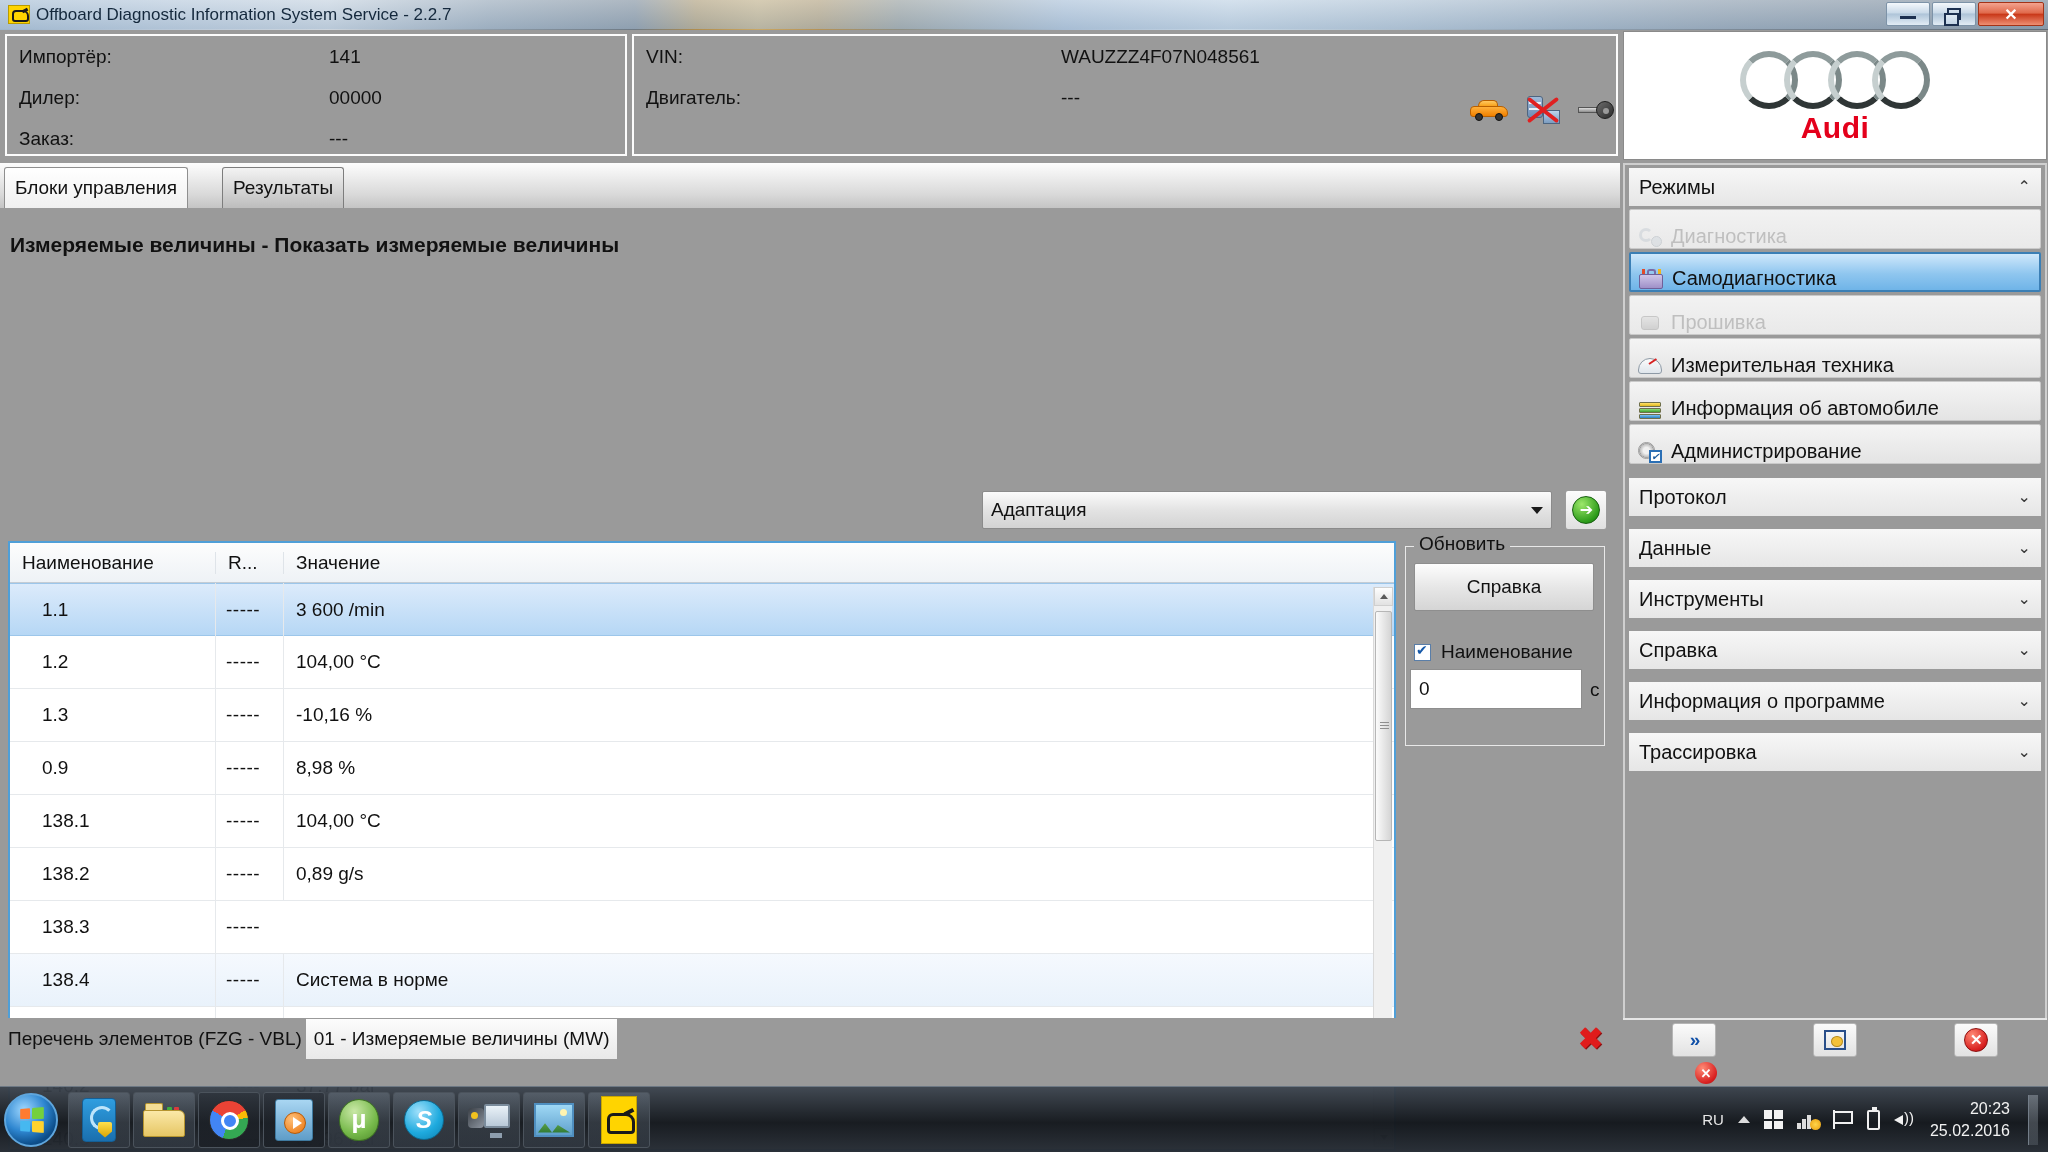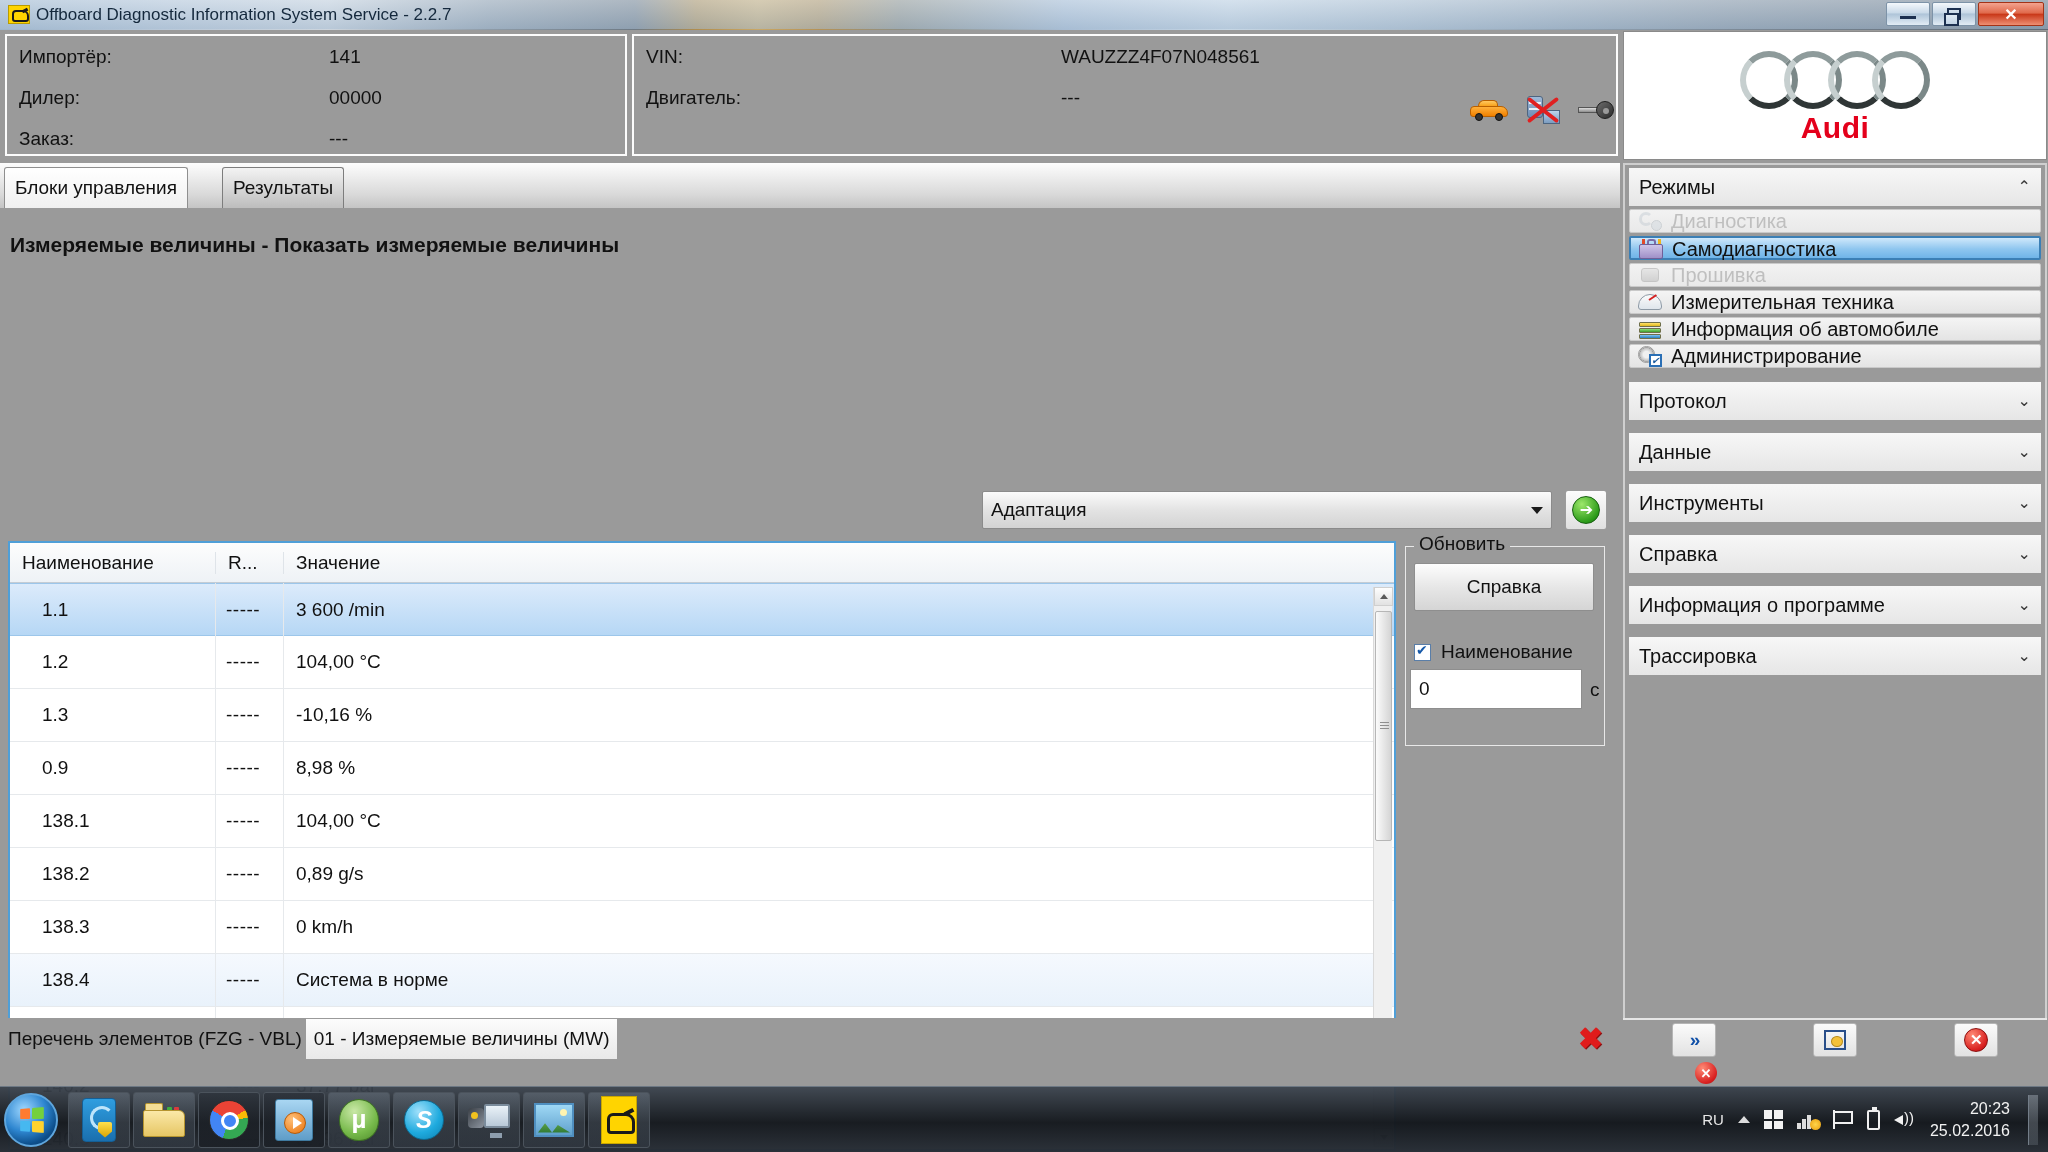--- a/index.html
+++ b/index.html
@@ -332,24 +332,24 @@
     position: relative; margin: 3px 4px 0 4px; height: 38px;
     background: linear-gradient(180deg,#f7f7f7,#e6e6e6);
     display: flex; align-items: center; padding: 0 10px;
     font-size: 20px; color: #111;
   }
   .sb-group-hdr .chevs {
     margin-left: auto; font-size: 16px; color: #3a3a3a; line-height: 1;
   }
   .sb-items { padding: 0 4px; }
   .sb-item {
-    height: 24px; margin-top: 3px;
+    height: 40px; margin-top: 3px;
     background: linear-gradient(180deg,#f4f4f4,#e4e4e4);
     border: 1px solid #c9c9c9; border-radius: 2px;
-    display: flex; align-items: flex-start; padding-left: 8px; gap: 9px;
+    display: flex; align-items: flex-end; padding-left: 8px; gap: 9px;
     font-size: 20px; color: #111;
   }
   .sb-item.disabled { color: #bfbfbf; background: linear-gradient(180deg,#f2f2f2,#e9e9e9); }
   .sb-item.active {
     background: linear-gradient(180deg,#cfe8fb,#8fc6ef 55%,#6fb4e8);
     border: 2px solid #3b7fb5; color: #111;
   }
   .sb-ico { width: 24px; height: 22px; flex: none; position: relative; }
   .sb-ico.dim { opacity: .38; }
 
@@ -770,21 +770,20 @@
           <div class="td c3">104,00 °C</div>
         </div>
         <div class="tr">
           <div class="td c1">138.2</div>
           <div class="td c2">-----</div>
           <div class="td c3">0,89 g/s</div>
         </div>
         <div class="tr">
           <div class="td c1">138.3</div>
           <div class="td c2">-----</div>
-          <div class="td c3">0 km/h</div>
         </div>
         <div class="tr alt">
           <div class="td c1">138.4</div>
           <div class="td c2">-----</div>
           <div class="td c3">Система в норме</div>
         </div>
         <div class="tr">
           <div class="td c1">140.1</div>
           <div class="td c2">-----</div>
           <div class="td c3">97,60 °</div>

